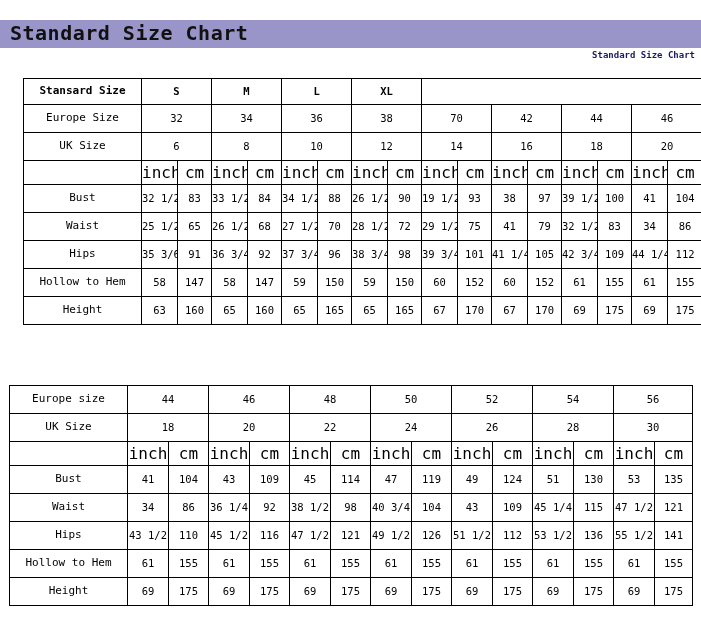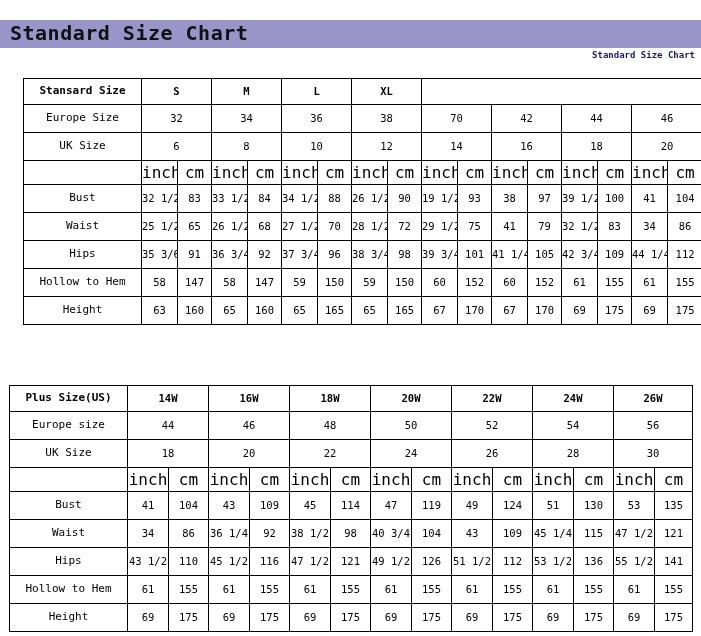--- a/index.html
+++ b/index.html
@@ -286,30 +286,20 @@
         <col style="width:41px">
         <col style="width:40px">
       <col style="width:41px">
         <col style="width:40px">
         <col style="width:41px">
         <col style="width:40px">
       <col style="width:41px">
         <col style="width:38px">
     </colgroup>
     <tbody id="plus-body">
-        <tr class="r-head">
-          <td class="rowlabel bold">Plus Size(US)</td>
-          <td colspan="2" class="bold">14W</td>
-          <td colspan="2" class="bold">16W</td>
-          <td colspan="2" class="bold">18W</td>
-          <td colspan="2" class="bold">20W</td>
-          <td colspan="2" class="bold">22W</td>
-          <td colspan="2" class="bold">24W</td>
-          <td colspan="2" class="bold">26W</td>
-        </tr>
         <tr class="r-std">
           <td class="rowlabel">Europe size</td>
           <td colspan="2">44</td>
           <td colspan="2">46</td>
           <td colspan="2">48</td>
           <td colspan="2">50</td>
           <td colspan="2">52</td>
           <td colspan="2">54</td>
           <td colspan="2">56</td>
         </tr>

